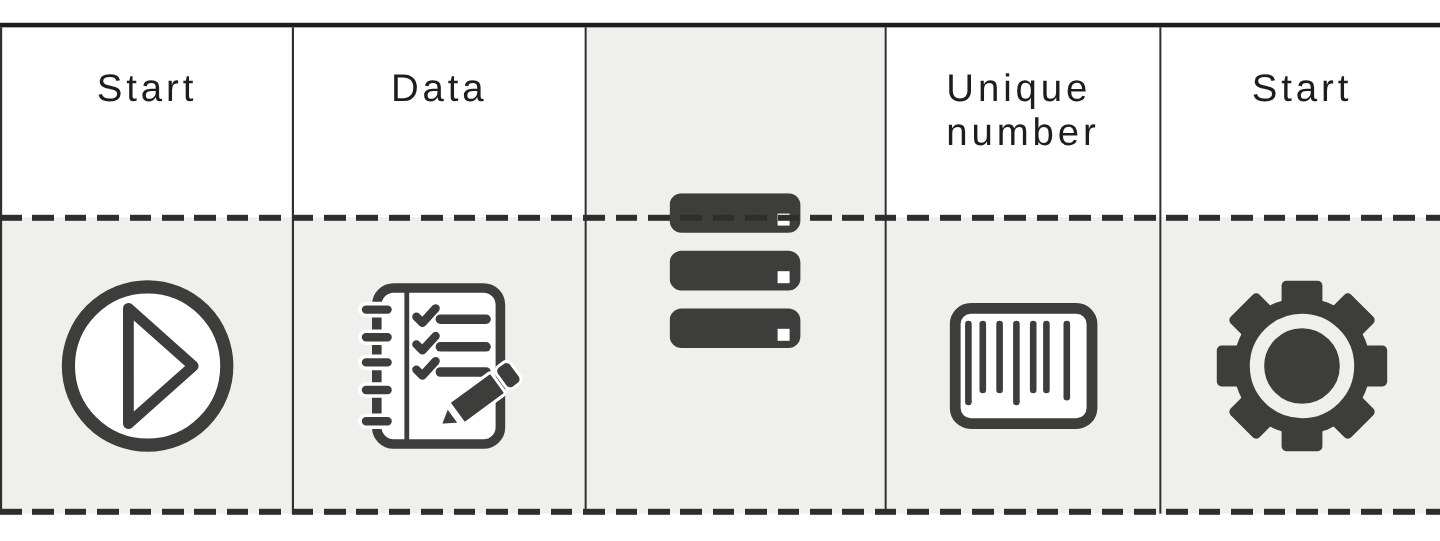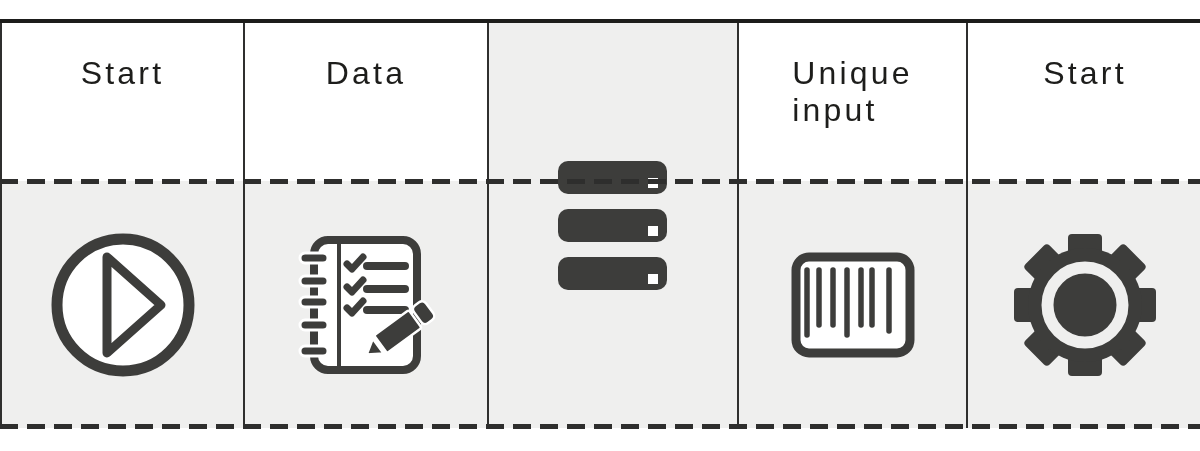--- a/index.html
+++ b/index.html
@@ -115,21 +115,21 @@
             </g>
           </svg>
         </span>
       </div>
     </div>
 
     <div class="col sep">
       <div class="head">
         <div class="label">
           <div>Unique</div>
-          <div>input</div>
+          <div>number</div>
         </div>
       </div>
       <div class="body">
         <span class="icon-slot" aria-label="barcode-icon">
           <svg width="124" height="106" viewBox="0 0 124 106">
             <rect x="5" y="5" width="114" height="96" rx="13" fill="#ffffff" stroke="#3d3d3b" stroke-width="9"></rect>
             <g stroke="#3d3d3b" stroke-width="5.5" stroke-linecap="round">
               <line x1="16" y1="18" x2="16" y2="83"></line>
               <line x1="28" y1="18" x2="28" y2="73"></line>
               <line x1="42" y1="18" x2="42" y2="73"></line>

